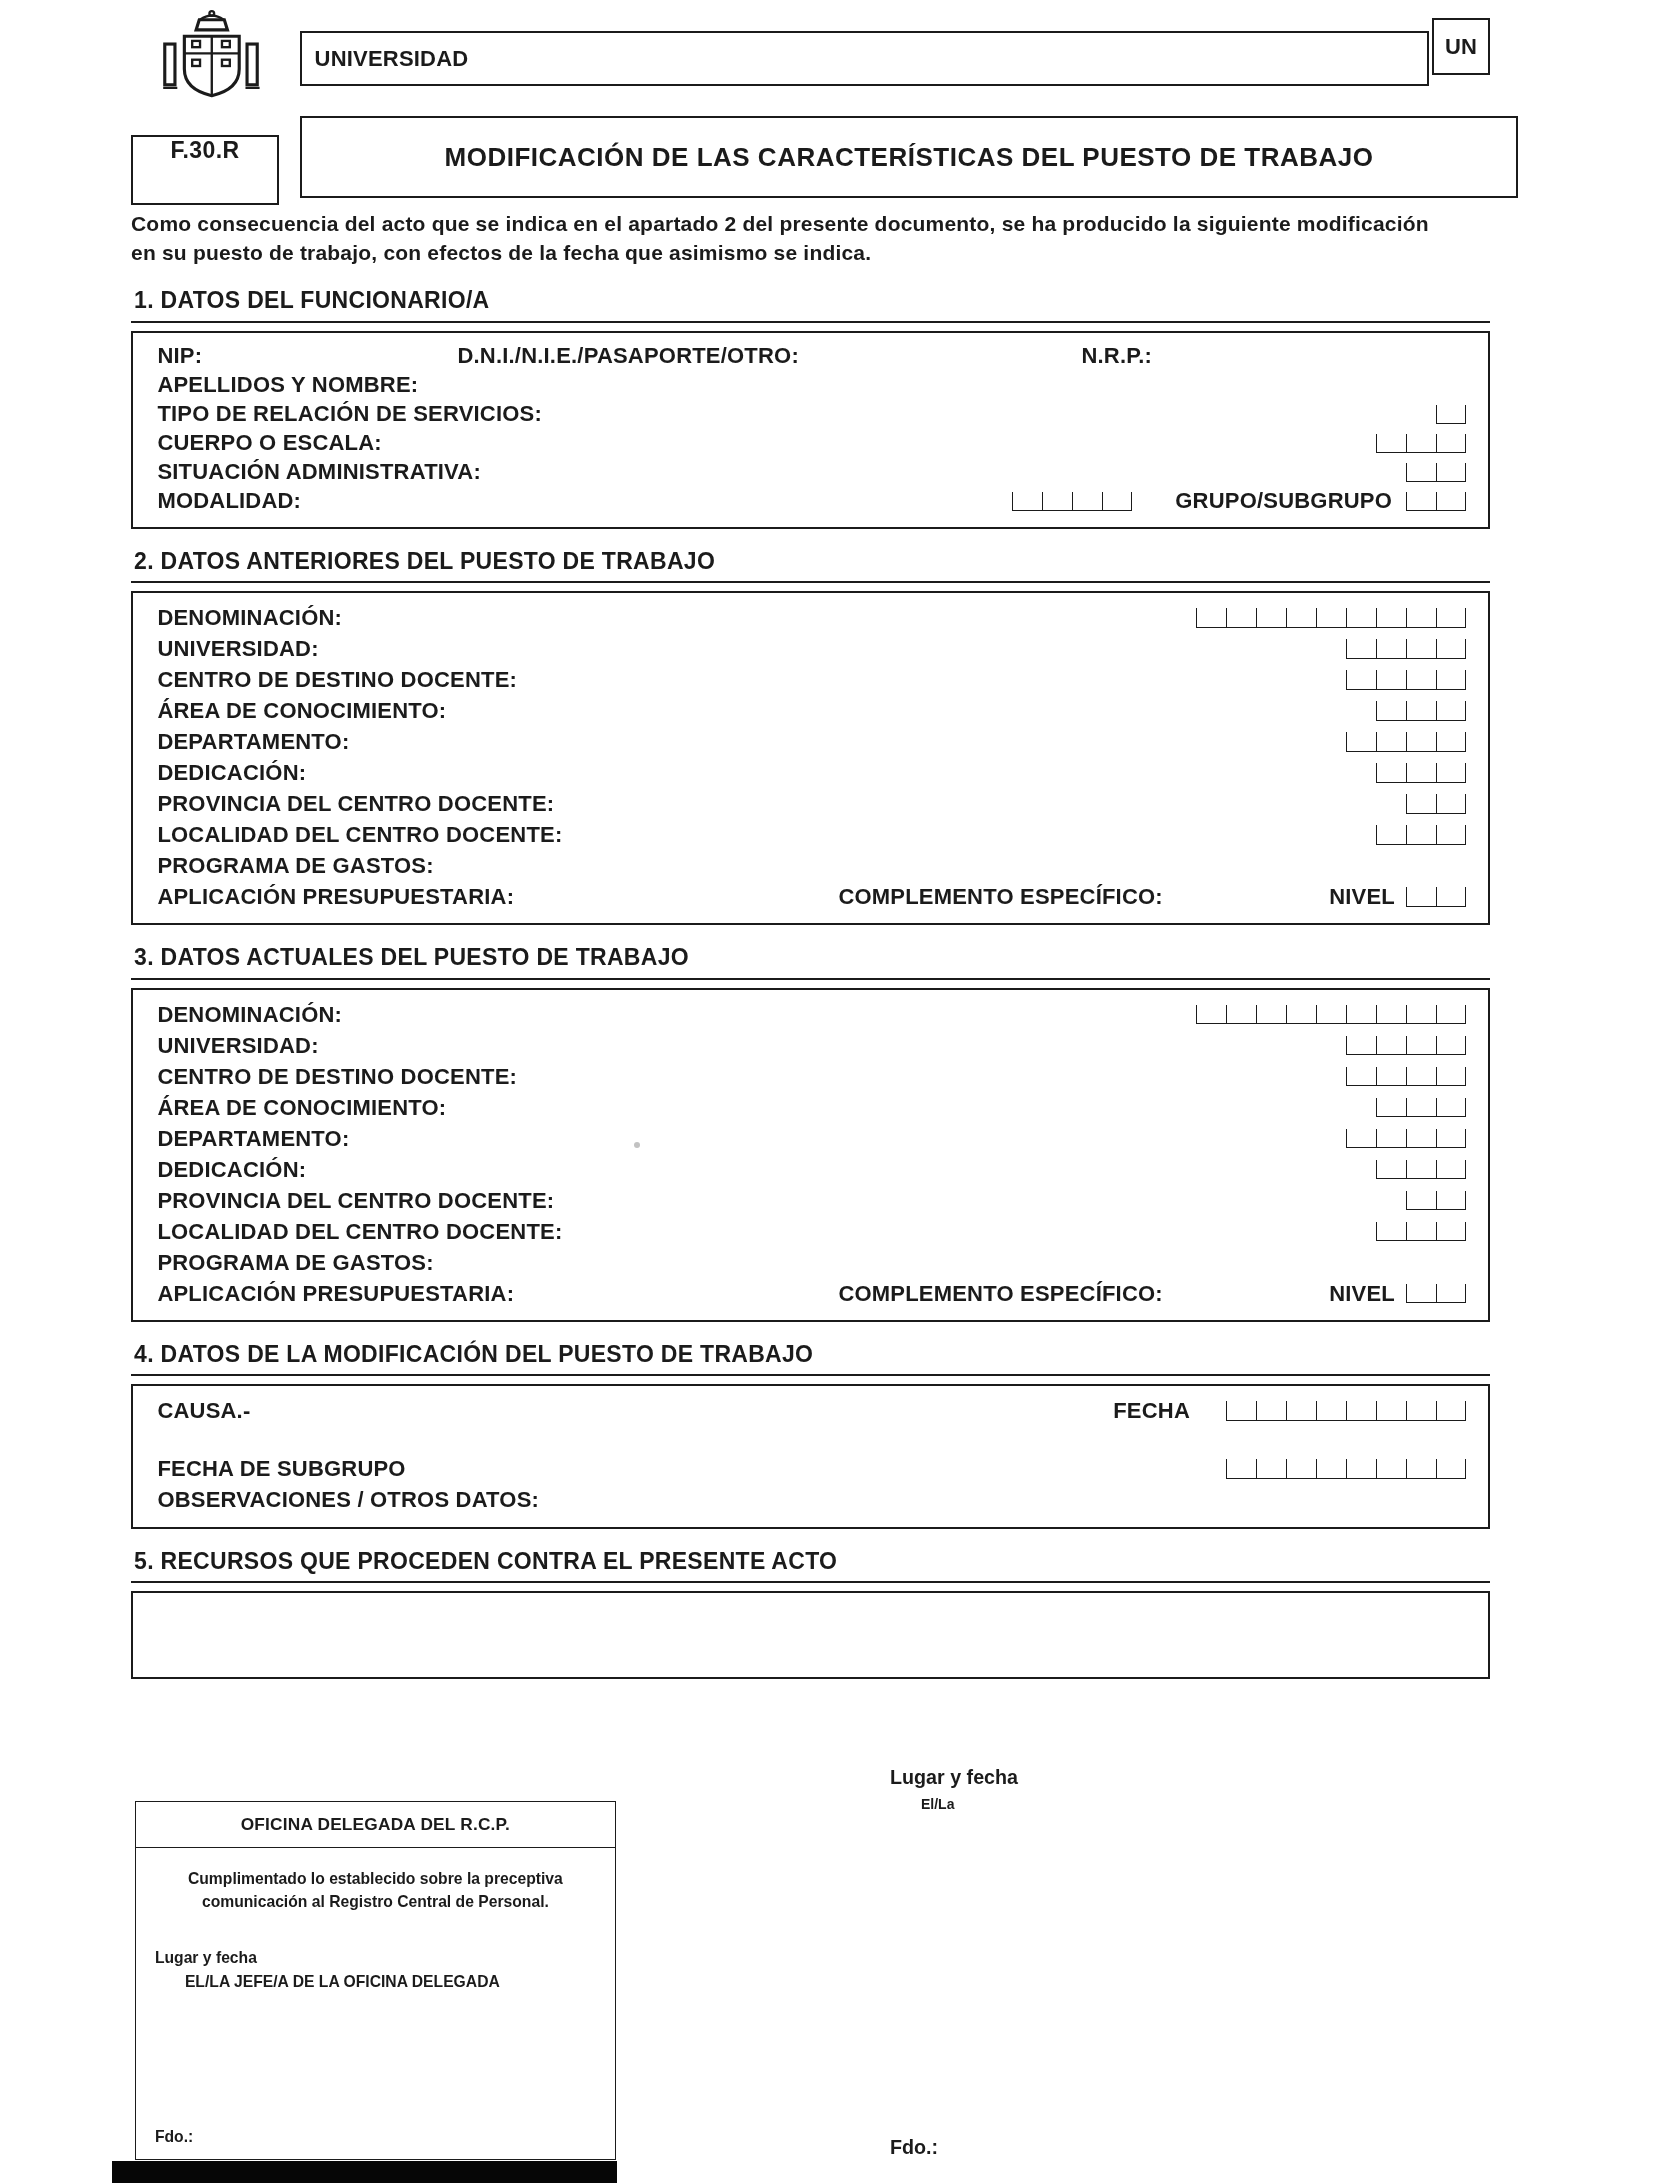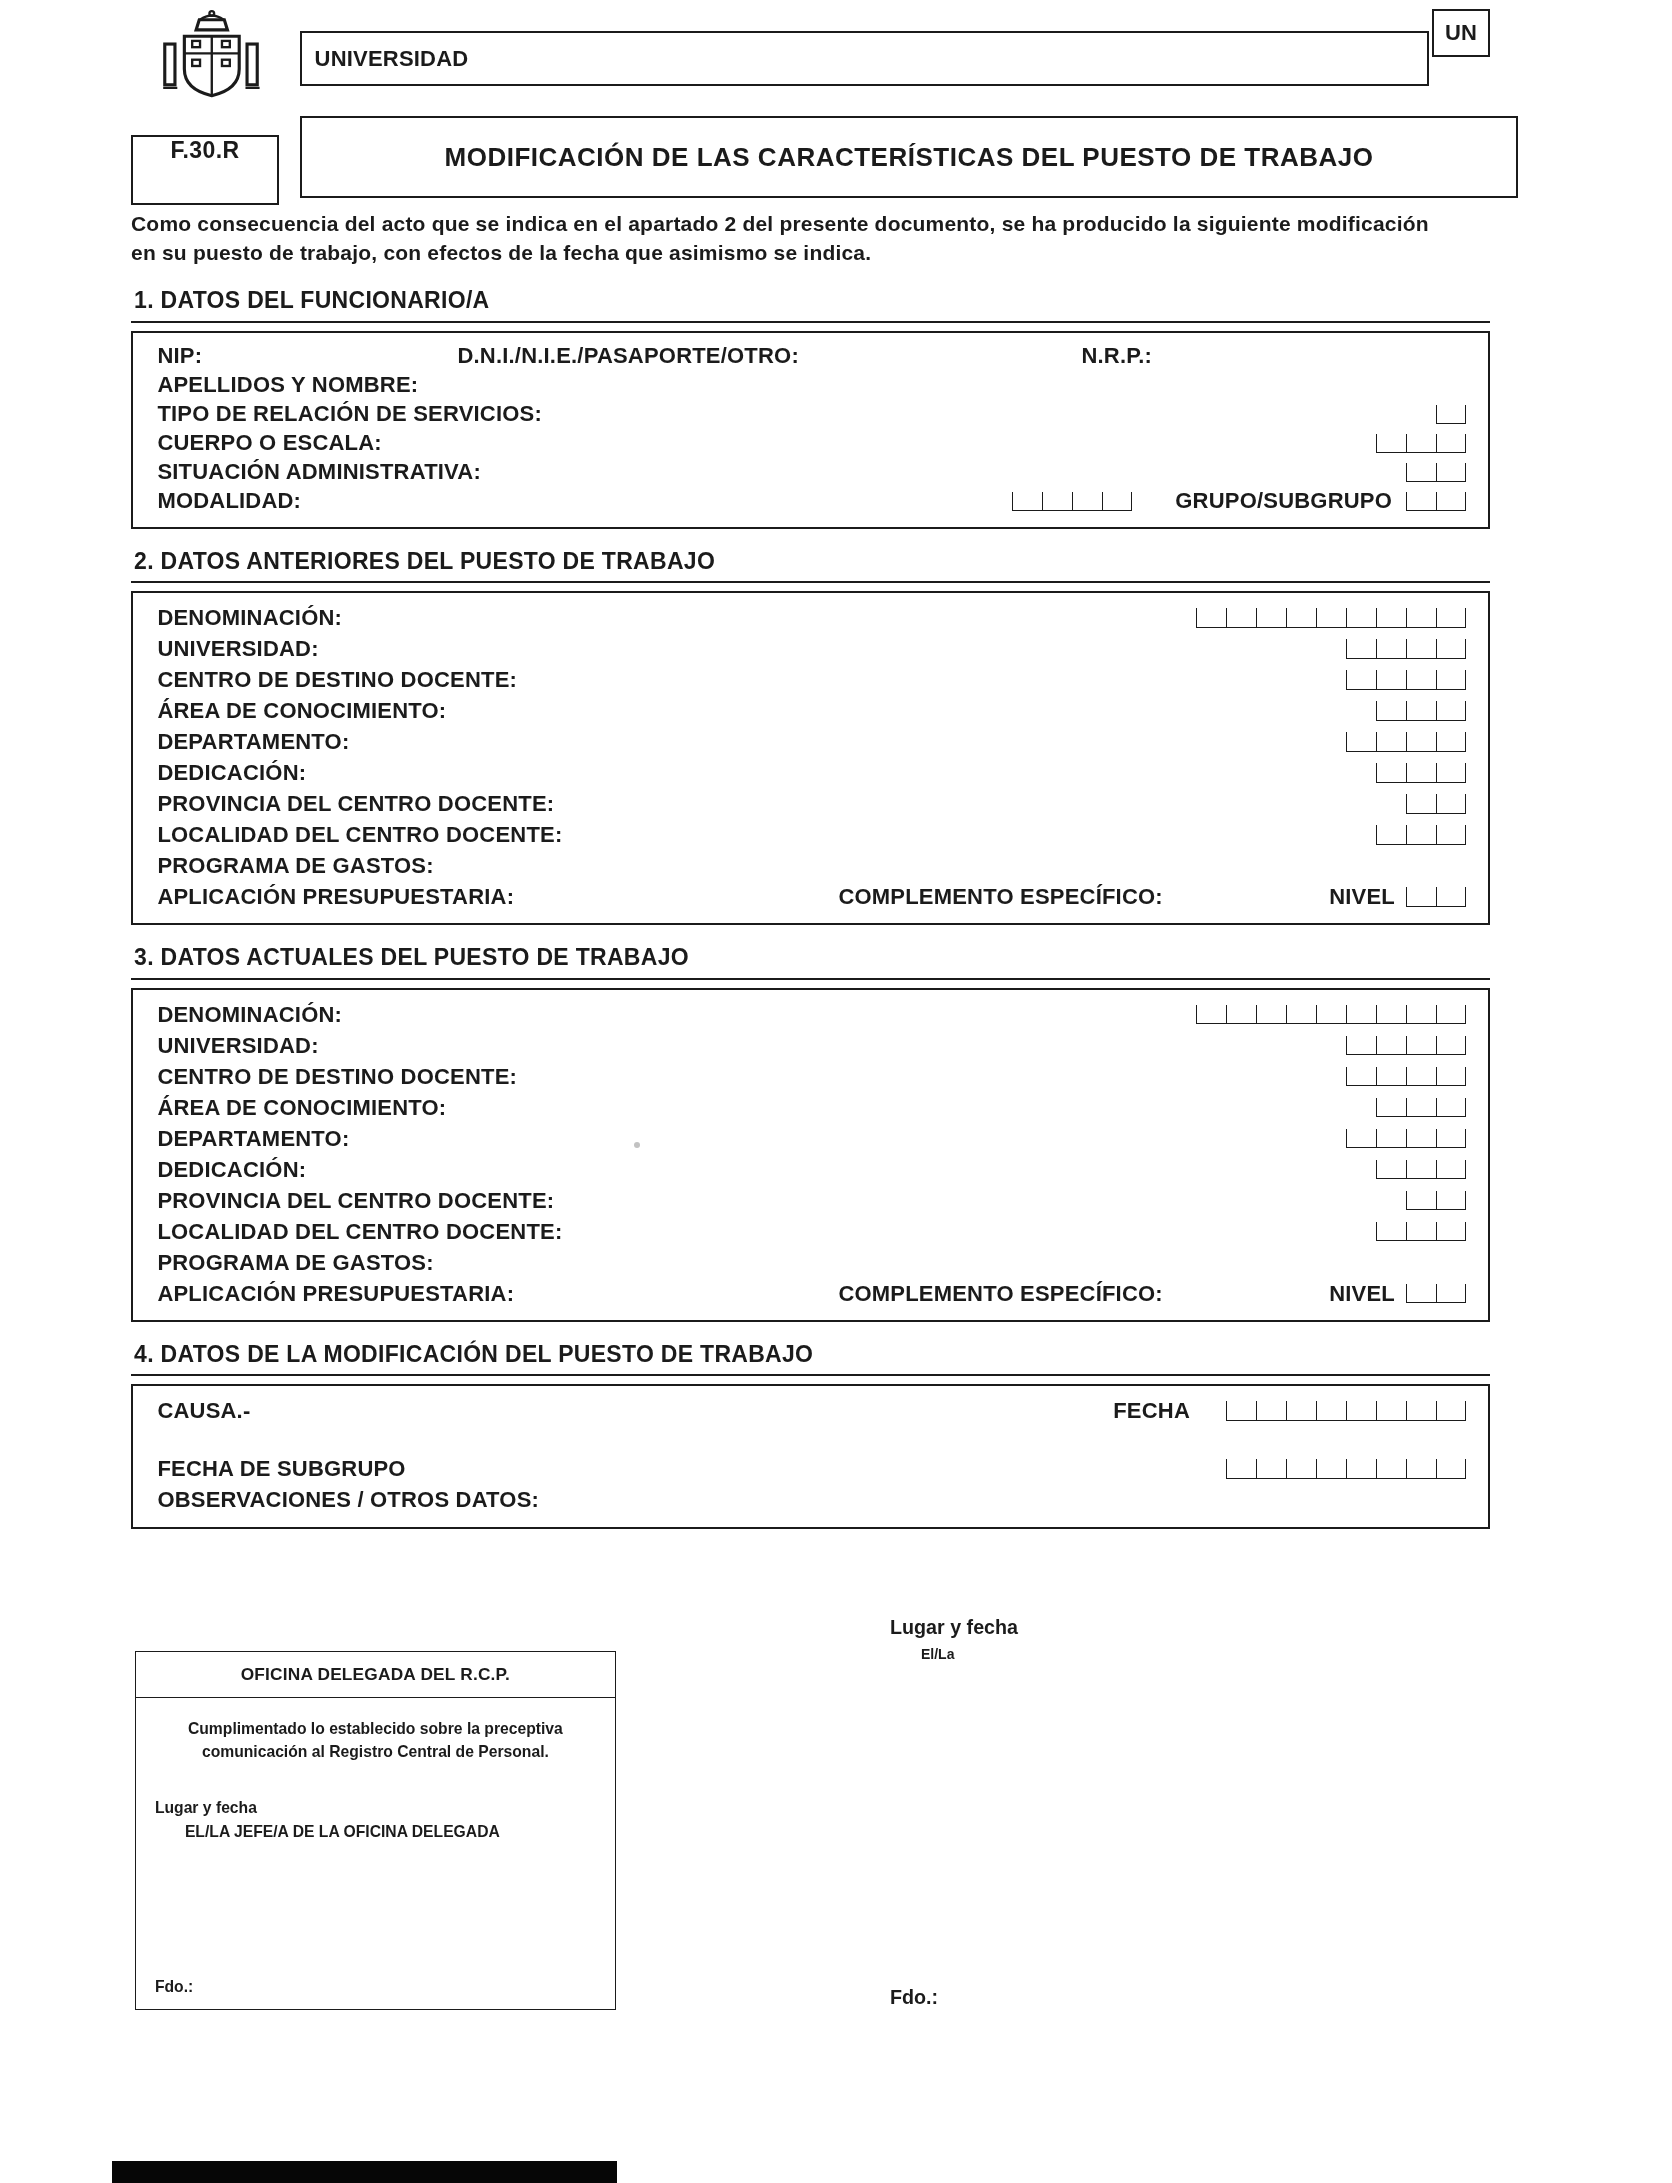--- a/index.html
+++ b/index.html
@@ -11,21 +11,21 @@
     font-weight: bold; color: #1b1b1b;
   }
   .content { position: absolute; left: 131px; top: 0; width: 1359px; }
 
   
   .hdr { position: relative; height: 201px; }
   .coat { position: absolute; left: 28px; top: 7.9px; }
   .univ-box { position: absolute; left: 169px; top: 31px; width: 1129px; height: 55px;
     border: 2.4px solid #1b1b1b; display: flex; align-items: center; padding-left: 12.6px;
     font-size: 22px; letter-spacing: 0.4px; }
-  .un-box { position: absolute; right: 0; top: 9px; width: 58px; height: 48px;
+  .un-box { position: absolute; right: 0; top: 18px; width: 58px; height: 57px;
     border: 2.4px solid #1b1b1b; display: flex; align-items: center; justify-content: center;
     font-size: 22px; }
   .f30-box { position: absolute; left: 0; top: 135px; width: 148px; height: 70px;
     border: 2.4px solid #1b1b1b; display: flex; align-items: flex-start; justify-content: center;
     font-size: 23px; letter-spacing: 0.4px; }
   .title-box { position: absolute; left: 169px; top: 116px; width: 1218px; height: 82px;
     border: 2.4px solid #1b1b1b; display: flex; align-items: center; justify-content: center;
     font-size: 26px; letter-spacing: 0.5px; text-align: center; }
 
   .intro { margin-top: 9.4px; font-size: 21px; line-height: 1.38; max-width: 1298px; letter-spacing: 0.2px; }
@@ -368,20 +368,24 @@
             <span class="comb-cell"></span>
             <span class="comb-cell"></span>
           </span>
       </div>
       <div class="frow">
         <span class="lbl">OBSERVACIONES / OTROS DATOS:</span>
       </div>
     </div>
   </div>
 
+  <div class="sect">
+    <div class="sect-h">5. RECURSOS QUE PROCEDEN CONTRA EL PRESENTE ACTO</div>
+    <div class="sect-box s5-box"></div>
+  </div>
 
   <div class="bottom">
     <p class="lugar-right">Lugar y fecha</p>
     <p class="ella">El/La</p>
     <p class="fdo-right">Fdo.:</p>
 
     <div class="office-box">
       <div class="office-head">OFICINA DELEGADA DEL R.C.P.</div>
       <p class="office-note">Cumplimentado lo establecido sobre la preceptiva comunicación al Registro Central de Personal.</p>
       <p class="office-lugar">Lugar y fecha</p>

